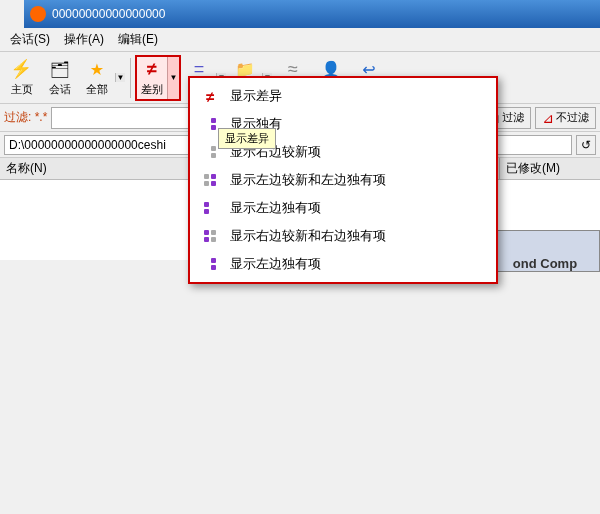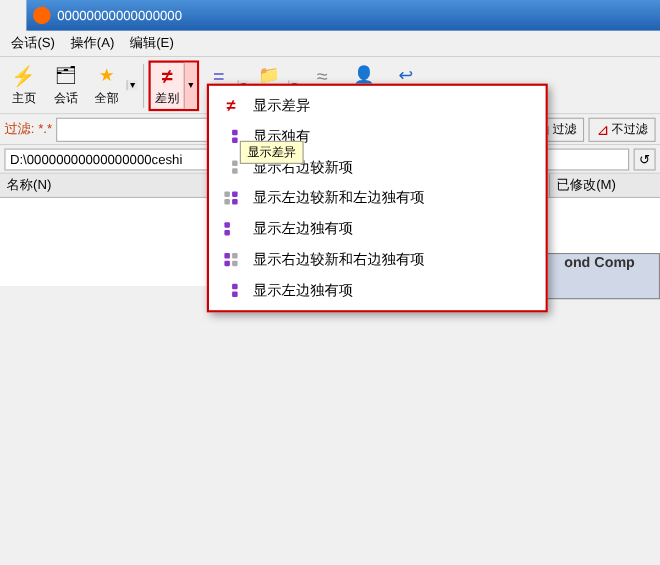--- a/index.html
+++ b/index.html
@@ -52,21 +52,21 @@
     
     .beyond-compare-label {
       position: absolute;
       top: 230px;
       right: 0px;
       width: 110px;
       height: 42px;
       background: #d0d8e8;
       border: 1px solid #888;
       display: flex;
-      align-items: flex-start;
+      align-items: flex-end;
       justify-content: center;
       font-size: 13px;
       color: #333;
       font-weight: bold;
       z-index: 1;
     }
 
     
     .menu-bar {
       height: 24px;

